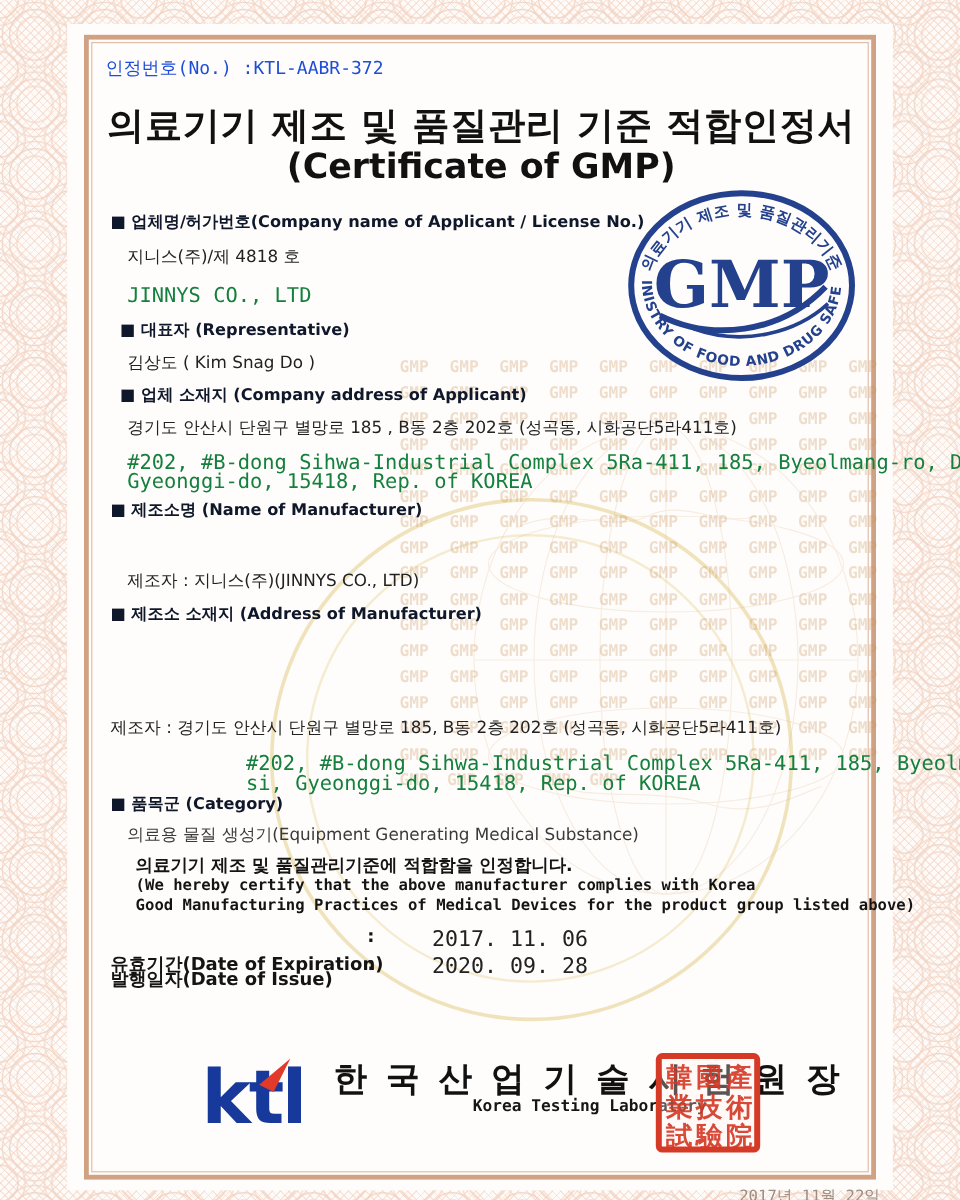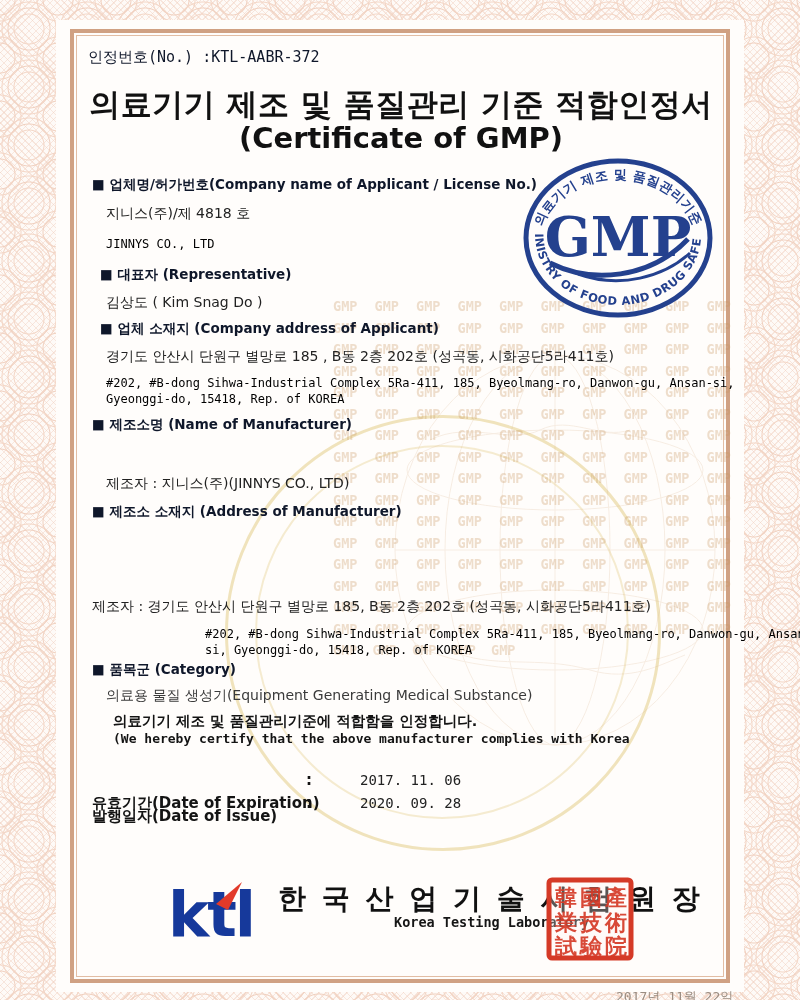--- a/index.html
+++ b/index.html
@@ -14,30 +14,30 @@
       repeating-linear-gradient(-45deg, rgba(240,205,188,.45) 0 1px, transparent 1px 5px),
       linear-gradient(#fefaf7,#fefaf7);
     background-size:58px 58px,58px 58px,auto,auto,auto;
     background-position:0 0,29px 29px,0 0,0 0,0 0;
   }
   .panel{position:absolute;left:56px;top:20px;right:56px;bottom:8px;background:#fffdfb;}
   .frame{position:absolute;left:14px;right:14px;top:9px;bottom:9px;border:4px solid #d0a183;}
   .frame::after{content:"";position:absolute;inset:2px;border:1px solid #e2bda4;pointer-events:none;}
   .layer{position:absolute;inset:0;}
   .t{position:absolute;white-space:pre;color:#1c1c1c;}
-  .certno{left:88px;top:48px;font-size:15px;font-family:"DejaVu Sans Mono",monospace;color:#0f172a;}
+  .certno{left:88px;top:48px;font-size:15px;font-family:"DejaVu Sans Mono",monospace;color:#1d4ed8;}
   .title-ko{left:72px;width:658px;top:84px;text-align:center;font-size:31px;font-weight:800;letter-spacing:.5px;color:#111;}
   .title-en{left:72px;width:658px;top:121px;text-align:center;font-size:29px;font-weight:800;color:#111;}
   .sec-label{font-size:13.5px;font-weight:bold;color:#0f172a;}
   .val-ko{font-size:14px;color:#222;}
-  .val-en{font-size:12px;font-family:"DejaVu Sans Mono",monospace;color:#000000;}
+  .val-en{font-size:17px;font-family:"DejaVu Sans Mono",monospace;color:#15803d;}
   .stmt-ko{font-size:14.5px;font-weight:bold;color:#141414;}
   .stmt-en{font-size:13px;font-weight:bold;font-family:"DejaVu Sans Mono",monospace;color:#141414;}
   .date-label{font-size:15px;font-weight:bold;color:#141414;}
-  .date-val{font-size:14px;font-family:"DejaVu Sans Mono",monospace;color:#222;}
+  .date-val{font-size:18px;font-family:"DejaVu Sans Mono",monospace;color:#222;}
   .org-ko{left:278px;top:880px;font-size:28px;font-weight:600;letter-spacing:3px;color:#111;}
   .org-en{left:394px;top:914px;font-size:13.5px;font-weight:bold;font-family:"DejaVu Sans Mono",monospace;color:#161616;}
   .bottom-note{left:616px;top:988px;font-size:13px;color:#9a8d82;font-family:"DejaVu Sans Mono",monospace;}
   .watermark{
     position:absolute;left:333px;top:296px;width:398px;height:582px;
     color:rgba(199,150,94,.30);font-size:13.5px;line-height:21.5px;
     font-family:"DejaVu Sans Mono",monospace;font-weight:bold;
     word-spacing:7px;text-align:justify;overflow:hidden;pointer-events:none;
   }
   .globe{position:absolute;left:390px;top:350px;opacity:.5;pointer-events:none;}
@@ -113,20 +113,21 @@
   <div class="t sec-label" style="left:92px;top:503px;">■ 제조소 소재지 (Address of Manufacturer)</div>
   <div class="t val-ko" style="left:92px;top:598px;">제조자 : 경기도 안산시 단원구 별망로 185, B동 2층 202호 (성곡동, 시화공단5라411호)</div>
   <div class="t val-en" style="left:205px;top:627px;">#202, #B-dong Sihwa-Industrial Complex 5Ra-411, 185, Byeolmang-ro, Danwon-gu, Ansan-</div>
   <div class="t val-en" style="left:205px;top:643px;">si, Gyeonggi-do, 15418, Rep. of KOREA</div>
 
   <div class="t sec-label" style="left:92px;top:661px;">■ 품목군 (Category)</div>
   <div class="t val-ko" style="left:106px;top:687px;color:#3a3a3a;">의료용 물질 생성기(Equipment Generating Medical Substance)</div>
 
   <div class="t stmt-ko" style="left:113px;top:712px;">의료기기 제조 및 품질관리기준에 적합함을 인정합니다.</div>
   <div class="t stmt-en" style="left:113px;top:731px;">(We hereby certify that the above manufacturer complies with Korea</div>
+  <div class="t stmt-en" style="left:113px;top:747px;">Good Manufacturing Practices of Medical Devices for the product group listed above)</div>
 
   <div class="t date-label" style="left:92px;top:771px;margin-top:36px;">발행일자(Date of Issue)</div>
   <div class="t date-label" style="left:306px;top:771px;">:</div>
   <div class="t date-val" style="left:360px;top:772px;">2017. 11. 06</div>
   <div class="t date-label" style="left:92px;top:794px;">유효기간(Date of Expiration)</div>
   <div class="t date-label" style="left:306px;top:794px;">:</div>
   <div class="t date-val" style="left:360px;top:795px;">2020. 09. 28</div>
 
   <svg class="ktl-logo" width="108" height="72" viewBox="0 0 108 72">
     <text x="2" y="60" font-size="62" font-weight="bold" fill="#16399b" font-family="DejaVu Sans, sans-serif" letter-spacing="-2">ktl</text>

